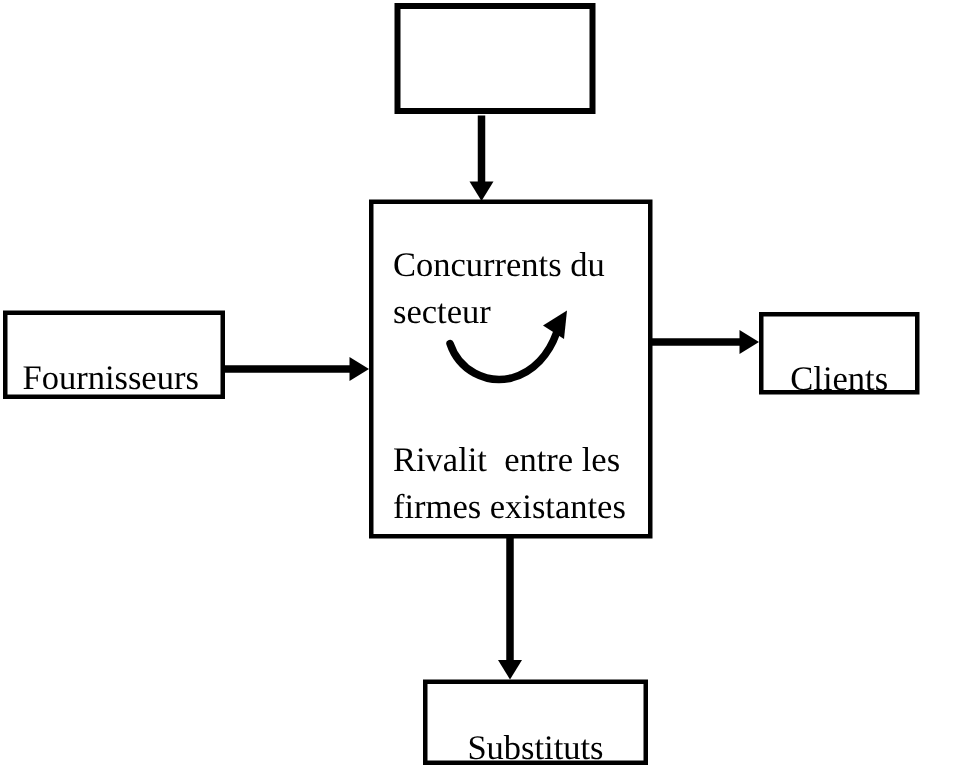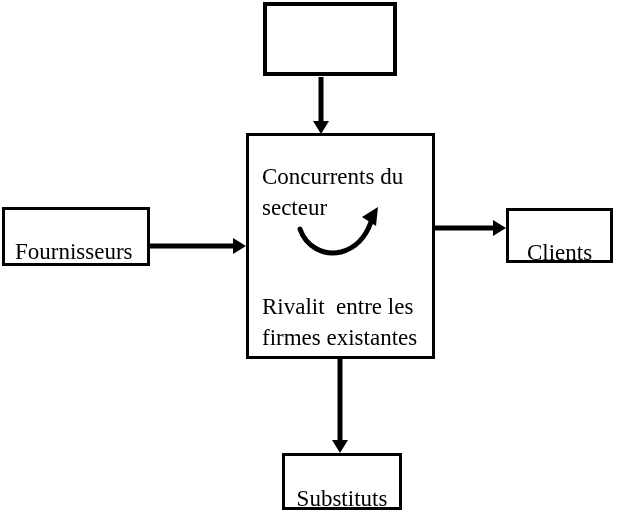--- a/index.html
+++ b/index.html
@@ -32,21 +32,21 @@
   .box-center { left: 246px; top: 133px; width: 189px; height: 226px; }
   .center-top    { position: absolute; left: 13px; top: 25px; }
   .center-bottom { position: absolute; left: 13px; top: 155px; }
   
   .box-fournisseurs { left: 2px; top: 207px; width: 148px; height: 59px; }
   .box-fournisseurs .inner { position: absolute; left: 10px; top: 26px; white-space: nowrap; }
   
   .box-clients { left: 506px; top: 208px; width: 107px; height: 55px; }
   .box-clients .inner { position: absolute; left: 0; top: 26px; width: 100%; text-align: center; }
   
-  .box-substituts { left: 282px; top: 453px; width: 120px; height: 57px; }
+  .box-substituts { left: 282px; top: 453px; width: 150px; height: 57px; }
   .box-substituts .inner { position: absolute; left: 0; top: 27px; width: 100%; text-align: center; }
   
   .arrows {
     position: absolute;
     left: 0; top: 0;
     width: 644px; height: 512px;
     pointer-events: none;
   }
   .arrows line, .arrows path { stroke: #000000; }
   .arrows polygon { fill: #000000; }

